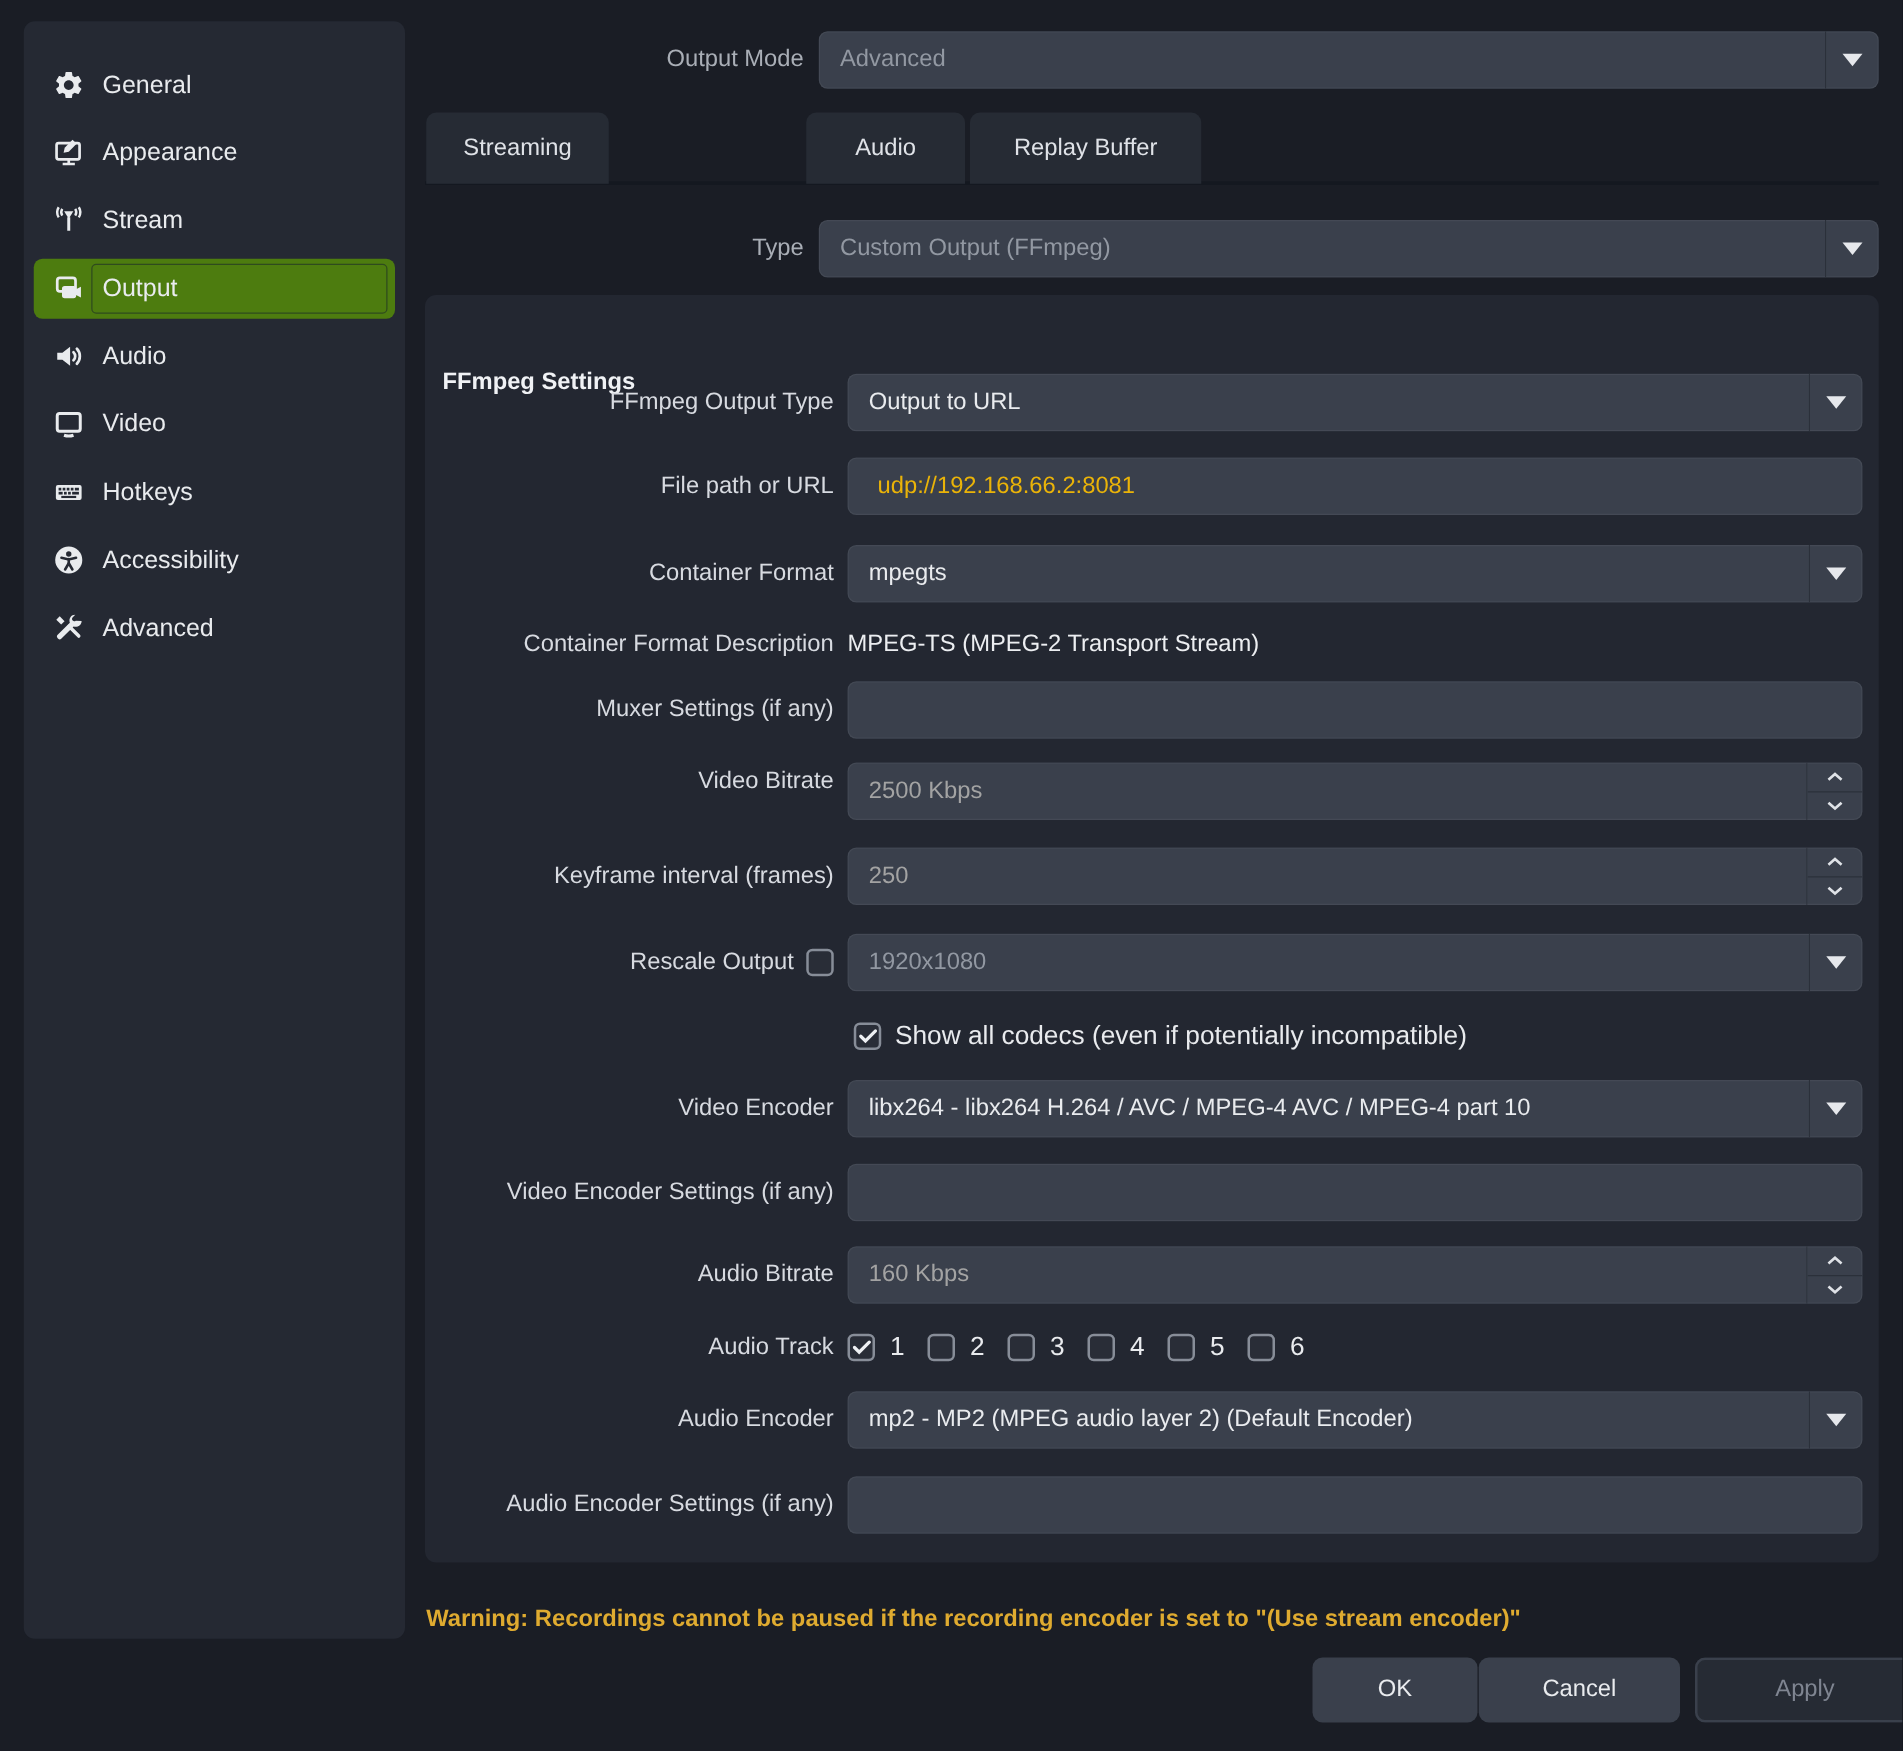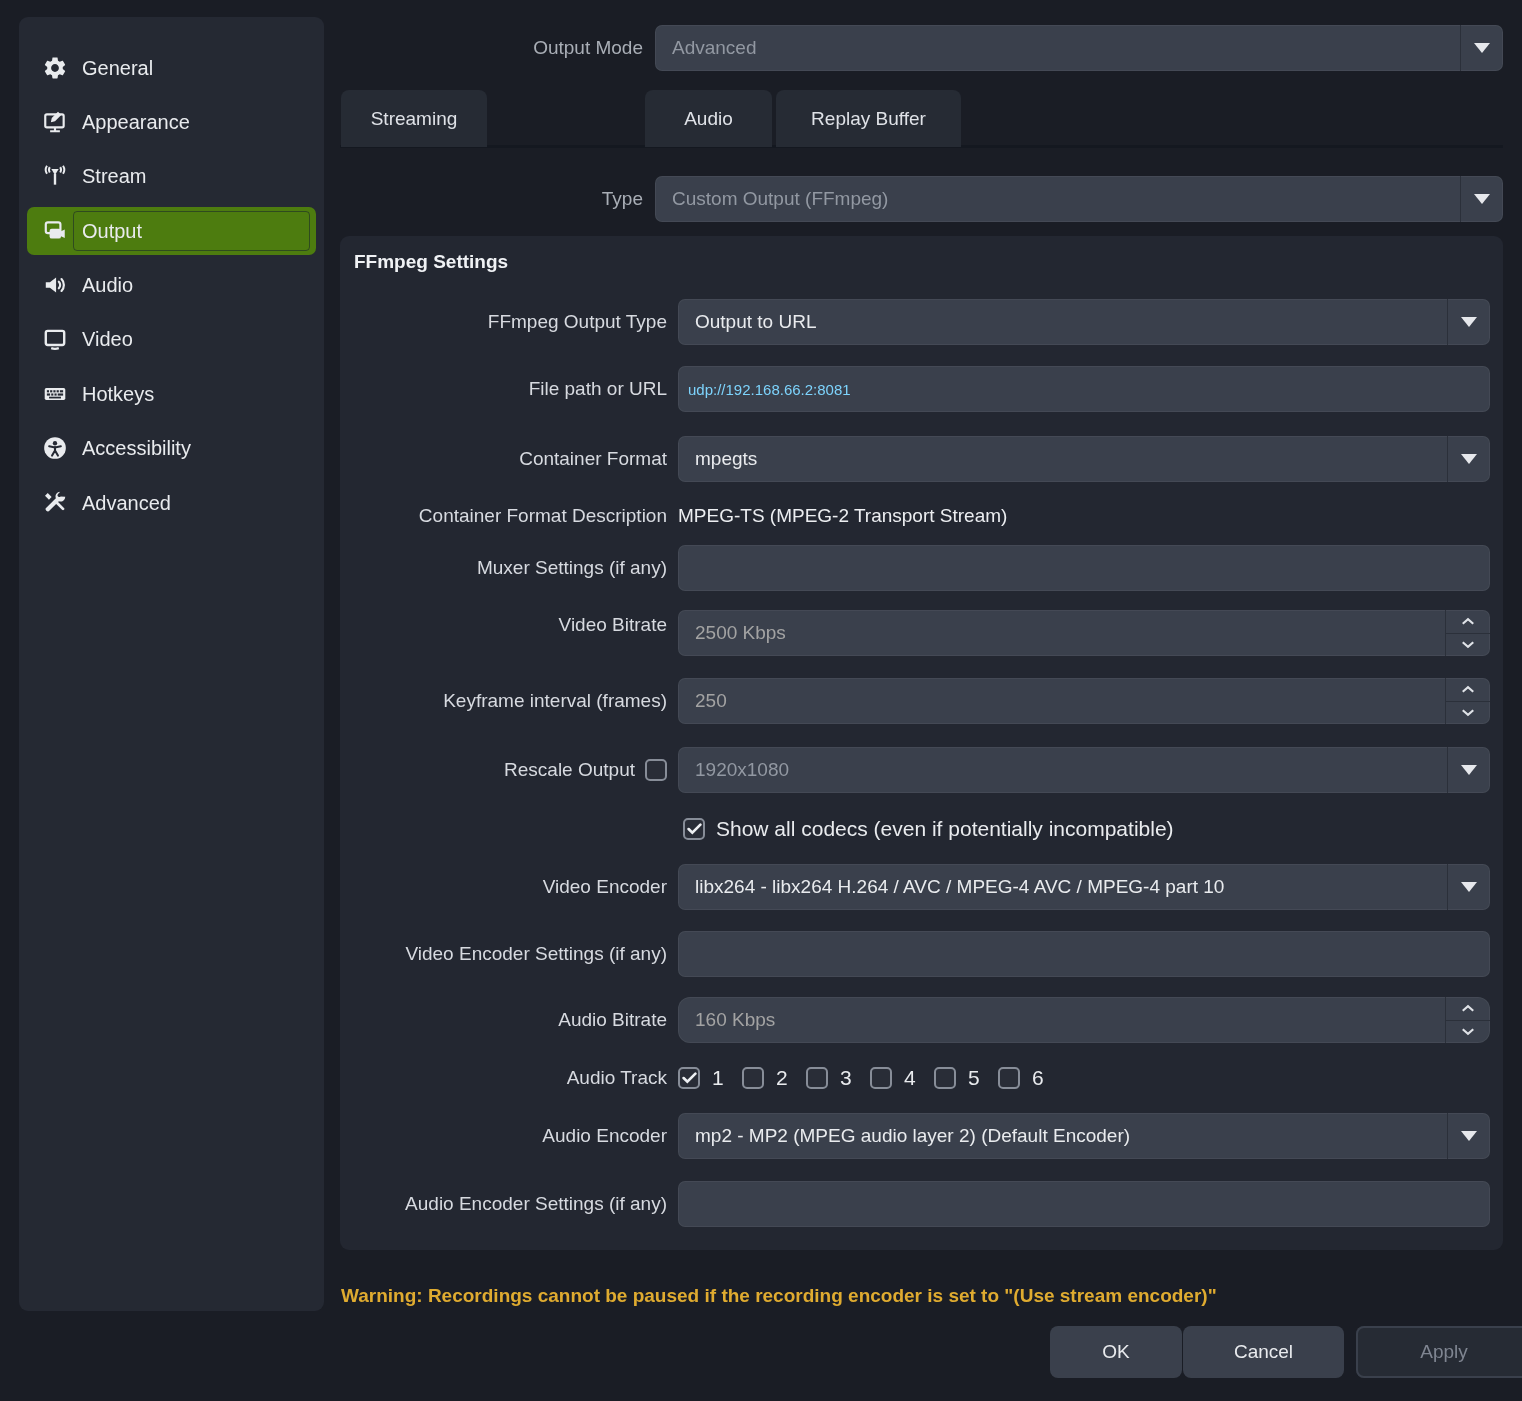--- a/index.html
+++ b/index.html
@@ -42,21 +42,21 @@
   .dropdown{display:flex; align-items:center; padding:0 58px 0 17px;}
   .dd-text{color:#e9ebee; font-size:19px; white-space:nowrap; overflow:hidden;}
   .dd-text.gray{color:#9298a2;}
   .dd-arrow{
     position:absolute; right:0; top:0; bottom:0; width:42px;
     border-left:1px solid #2b303a; display:flex; align-items:center; justify-content:center;
     border-radius:0 7px 7px 0;
   }
   .tri{width:0;height:0;border-left:8px solid transparent;border-right:8px solid transparent;border-top:10px solid #e6e8ec;}
   .txtinput{
-    border:none; outline:none; color:#7dd3fc; font-size:15px; padding:0 10px;
+    border:none; outline:none; color:#eab308; font-size:19px; padding:0 24px;
     font-family:"Liberation Sans", sans-serif;
   }
   .spinfield{display:flex; align-items:center; padding:0 60px 0 17px; color:#a3a3a3; font-size:19px;}
   .spincol{
     position:absolute; right:0; top:0; bottom:0; width:44px;
     border-left:1px solid #2b303a; display:flex; flex-direction:column;
     border-radius:0 7px 7px 0; overflow:hidden;
   }
   .spinbtn{flex:1; display:flex; align-items:center; justify-content:center;}
   .spinbtn.up{border-bottom:1px solid #2b303a;}
@@ -67,21 +67,21 @@
     position:absolute; top:90px; height:57px; border-radius:8px 8px 0 0;
     background:#262b34; color:#dfe2e7; font-size:19px;
     display:flex; align-items:center; justify-content:center; box-sizing:border-box;
   }
   .tab.active{background:#2c53c4; color:#f2f4f7;}
   
   .panel{
     position:absolute; left:340px; top:236px; width:1163px; height:1014px;
     background:#232731; border-radius:9px;
   }
-  .panel-header{position:absolute; left:354px; color:#f0f2f5; font-size:19px; font-weight:bold;}
+  .panel-header{position:absolute; left:354px; color:#f0f2f5; font-size:19px; font-weight:bold;margin-top:44px;}
   
   .cb{
     position:absolute; width:22px; height:22px; border:2px solid #878d98;
     border-radius:5px; box-sizing:border-box; background:rgba(255,255,255,0.03);
     display:flex; align-items:center; justify-content:center;
   }
   .cblabel{position:absolute; color:#e9ebee; font-size:21px; line-height:24px; white-space:nowrap;}
   
   .warning{position:absolute; left:341px; font-size:19px; font-weight:bold; white-space:nowrap;}
   .btn{
@@ -324,21 +324,21 @@
     <span class="dd-text">libx264 - libx264 H.264 / AVC / MPEG-4 AVC / MPEG-4 part 10</span>
     <span class="dd-arrow">
         <span class="tri"></span>
       </span>
   </div>
 
   <div class="plabel" style="top:931px">Video Encoder Settings (if any)</div>
   <input class="txtinput" style="left: 678px; top: 931px; width: 812px;" value="">
 
   <div class="plabel" style="top:997px">Audio Bitrate</div>
-  <div class="spinfield" style="left:678px; top:997px; width:812px;border-radius:12px;">
+  <div class="spinfield" style="left:678px; top:997px; width:812px;">
     <span>160 Kbps</span>
     <span class="spincol">
       <span class="spinbtn up">
           <svg width="14" height="9" viewBox="0 0 12 7">
             <path d="M1.5 5.5L6 1.5l4.5 4" stroke="#dfe2e7" stroke-width="1.8" fill="none"></path>
           </svg>
         </span>
       <span class="spinbtn">
           <svg width="14" height="9" viewBox="0 0 12 7">
             <path d="M1.5 1.5L6 5.5l4.5-4" stroke="#dfe2e7" stroke-width="1.8" fill="none"></path>

